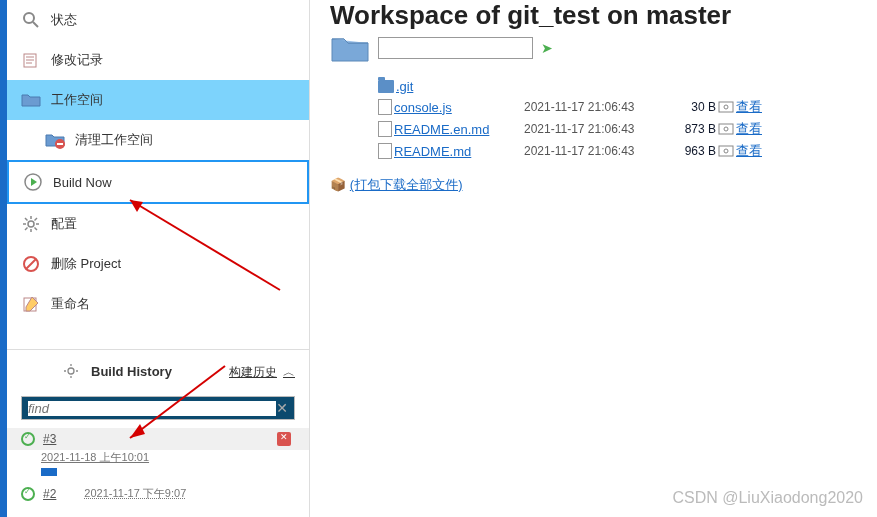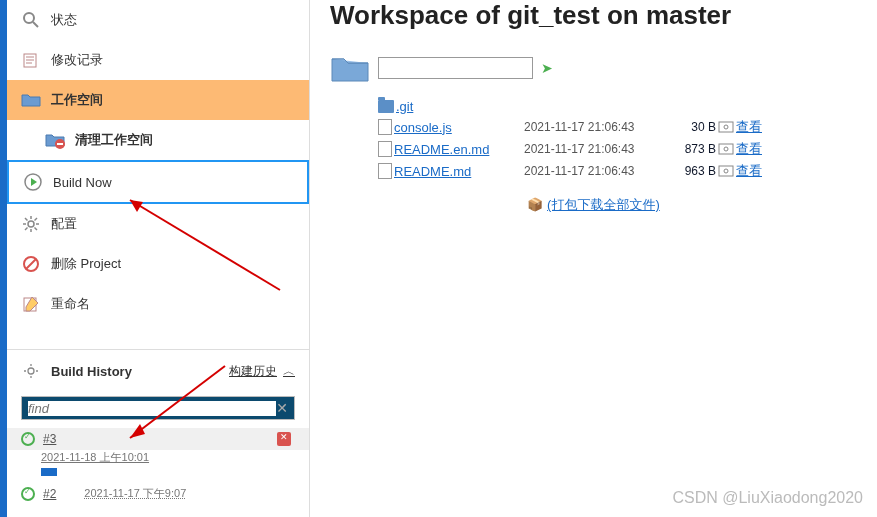--- a/index.html
+++ b/index.html
@@ -2,53 +2,53 @@
 <html><head>
   <meta charset="utf-8">
   <style>
     * { box-sizing: border-box; margin: 0; padding: 0; }
     body { font-family: Arial, "Microsoft YaHei", sans-serif; font-size: 13px; color: #333; background: #fff; width: 877px; height: 517px; position: relative; overflow: hidden; }
     .container { display: flex; height: 100%; }
     .sidebar { width: 310px; border-right: 1px solid #ddd; display: flex; flex-direction: column; }
     .left-edge { width: 7px; background: #1a6bc7; position: absolute; left: 0; top: 0; bottom: 0; z-index: 2; }
     .menu { list-style: none; padding-left: 7px; }
     .menu-item { display: flex; align-items: center; padding: 10px 14px; cursor: pointer; gap: 10px; color: #333; }
-    .menu-item.indented { padding-left: 38px; font-weight: bold; }
-    .menu-item.selected { background: #fdba74; font-weight: bold; }
+    .menu-item.indented { padding-left: 38px; }
+    .menu-item.selected { background: #7dd3fc; }
     .menu-item.highlight { border: 2px solid #2196f3; background: #fff; }
     .icon-box { width: 20px; height: 20px; display: flex; align-items: center; justify-content: center; }
     .history-section { margin-top: 25px; border-top: 1px solid #ddd; padding-left: 7px; }
-    .history-header { display: flex; align-items: center; justify-content: space-between; padding: 11px 14px; }
+    .history-header { display: flex; align-items: flex-end; justify-content: space-between; padding: 11px 14px; margin-left: 40px; }
     .history-header-left { display: flex; align-items: center; gap: 10px; font-weight: bold; }
     .history-header-right { display: flex; align-items: center; gap: 6px; font-size: 12px; text-decoration: underline; color: #333; cursor: pointer; }
     .find-box { display: flex; align-items: center; border: 1px solid #bbb; margin: 4px 14px 8px 14px; padding: 3px 6px; background: #0c4a6e; }
     .find-box input { border: none; outline: none; flex: 1; font-size: 13px; font-style: italic; color: #888; }
     .find-clear { color: #aaa; cursor: pointer; font-size: 14px; }
     .build-row { display: flex; align-items: center; padding: 4px 14px; gap: 8px; font-size: 12px; }
     .build-row.active { background: #f0f0f0; }
     .build-link { color: #555; text-decoration: underline; font-size: 12px; }
     .build-sub { padding-left: 34px; font-size: 11px; color: #777; text-decoration: underline; }
     .build-sub.dotted { text-decoration-style: dotted; }
     .progress-dot { width: 16px; height: 8px; background: #1a6bc7; margin-left: 34px; margin-top: 3px; }
     .cancel-icon { margin-left: auto; width: 14px; height: 14px; background: #d9534f; border-radius: 2px; position: relative; margin-right: 4px; }
     .cancel-icon::before { content: "✕"; color: #fff; font-size: 9px; position: absolute; top: 0; left: 3px; }
     .main { flex: 1; padding: 0 20px; position: relative; }
-    .page-title { font-size: 26px; font-weight: bold; color: #222; margin-bottom: 20px; }
+    .page-title { font-size: 26px; font-weight: bold; color: #222; margin-bottom: 0; }
     .path-bar { display: flex; align-items: center; gap: 8px; margin-bottom: 12px; }
     .folder-big { width: 40px; height: 34px; }
     .path-input { width: 155px; height: 22px; border: 1px solid #999; }
     .go-arrow { color: #4caf50; font-size: 14px; }
     .file-list { margin-left: 48px; font-size: 13px; }
     .file-row { display: flex; align-items: center; padding: 2px 0; gap: 2px; }
     .file-name { color: #1a6bc7; text-decoration: underline; cursor: pointer; width: 128px; }
     .file-date { width: 140px; color: #555; font-size: 12px; }
     .file-size { width: 50px; text-align: right; color: #0f172a; font-size: 12px; }
     .file-view { color: #1a6bc7; text-decoration: underline; cursor: pointer; font-size: 13px; }
     .fingerprint-icon { width: 16px; height: 12px; display: inline-block; }
-    .download-all { text-align: center; margin-top: 14px; color: #1a6bc7; font-size: 13px; }
+    .download-all { margin-top: 14px; color: #1a6bc7; font-size: 13px; }
     .download-all a { text-decoration: underline; cursor: pointer; }
     .arrow-annotation { position: absolute; pointer-events: none; z-index: 10; }
     .watermark { position: absolute; right: 14px; bottom: 10px; color: #bbb; font-size: 16px; pointer-events: none; }
     .status-dot { width: 14px; height: 14px; border-radius: 50%; border: 2px solid #4caf50; position: relative; }
     .status-dot::after { content: "✓"; color: #4caf50; font-size: 8px; position: absolute; top: -2px; left: 1px; }
     .file-icon { width: 14px; height: 16px; border: 1px solid #999; background: #fff; position: relative; }
     .folder-sm { width: 16px; height: 13px; background: #5b8fc7; border-radius: 1px; position: relative; }
     .folder-sm::before { content: ""; position: absolute; top: -3px; left: 0; width: 7px; height: 3px; background: #5b8fc7; border-radius: 1px 1px 0 0; }
   </style>
 </head>

